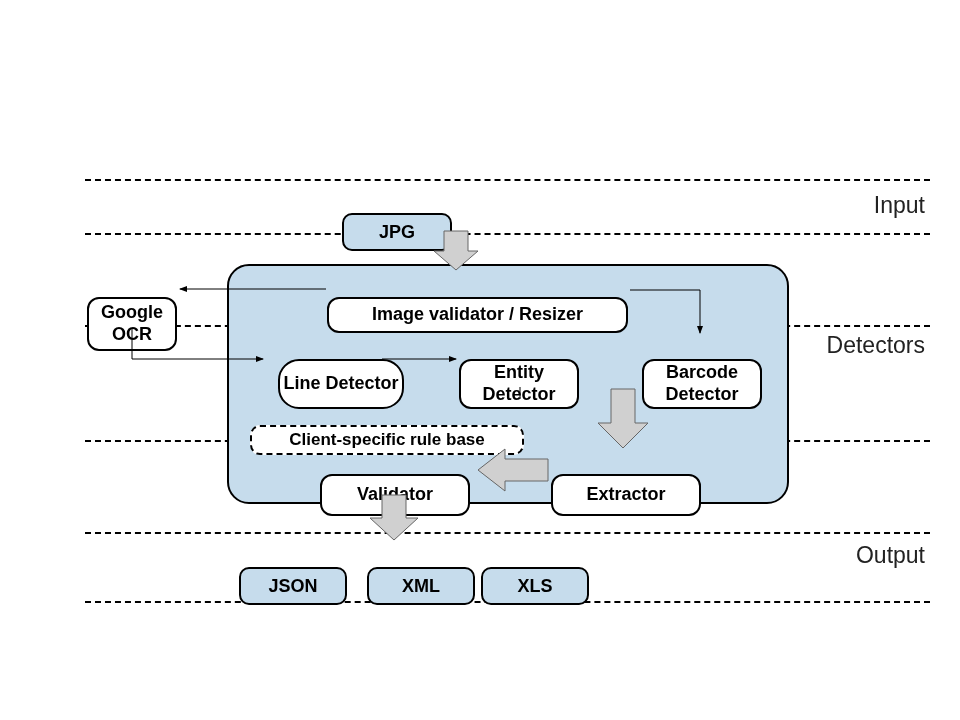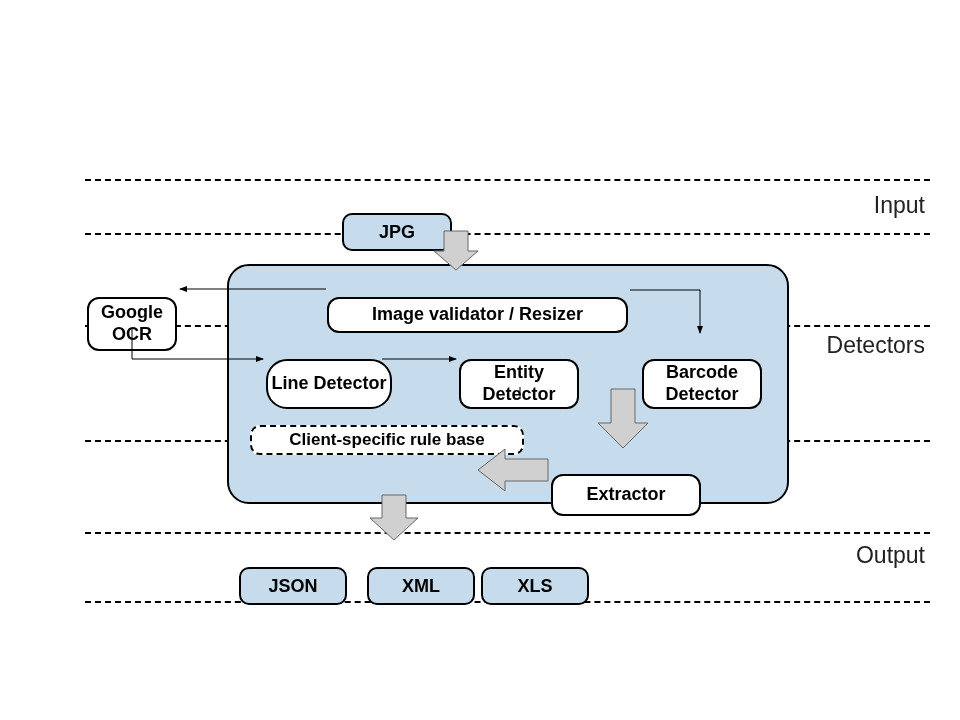--- a/index.html
+++ b/index.html
@@ -93,26 +93,27 @@
 
   <div class="box" style="left:342px; top:189px; width:110px; height:38px;">JPG</div>
   <div class="annot" style="left:478px; top:248px;margin-top:16px;">Base64</div>
 
   <div class="box-plain" style="left:87px; top:273px; width:90px; height:54px;">Google OCR</div>
 
   <div class="pipeline-bg" style="left:227px; top:264px; width:562px; height:240px;"></div>
 
   <div class="box-plain" style="left:327px; top:273px; width:301px; height:36px;">Image validator / Resizer</div>
 
-  <div class="box-plain" style="left:266px; top:335px; width:126px; height:50px;border-radius:21px;">Line Detector</div>
+  <div class="box-plain" style="left:278px; top:335px; width:126px; height:50px;border-radius:21px;">Line Detector</div>
   <div class="box-plain" style="left:459px; top:335px; width:120px; height:50px;">Entity Detector</div>
   <div class="box-plain" style="left:642px; top:335px; width:120px; height:50px;">Barcode Detector</div>
 
   <div class="box-dashed" style="left:250px; top:401px; width:274px; height:30px;">Client-specific rule base</div>
 
+  <div class="box-plain" style="left:320px; top:450px; width:150px; height:42px;">Validator</div>
   <div class="box-plain" style="left:551px; top:450px; width:150px; height:42px;">Extractor</div>
 
   <div class="box" style="left:239px; top:543px; width:108px; height:38px;">JSON</div>
   <div class="box" style="left:367px; top:543px; width:108px; height:38px;">XML</div>
   <div class="box" style="left:481px; top:543px; width:108px; height:38px;">XLS</div>
 
   <svg class="connectors" viewBox="0 0 960 720">
     <defs>
       <marker id="arrowhead" markerWidth="8" markerHeight="8" refX="7" refY="3" orient="auto">
         <path d="M0,0 L8,3 L0,6 Z" fill="#000"></path>

